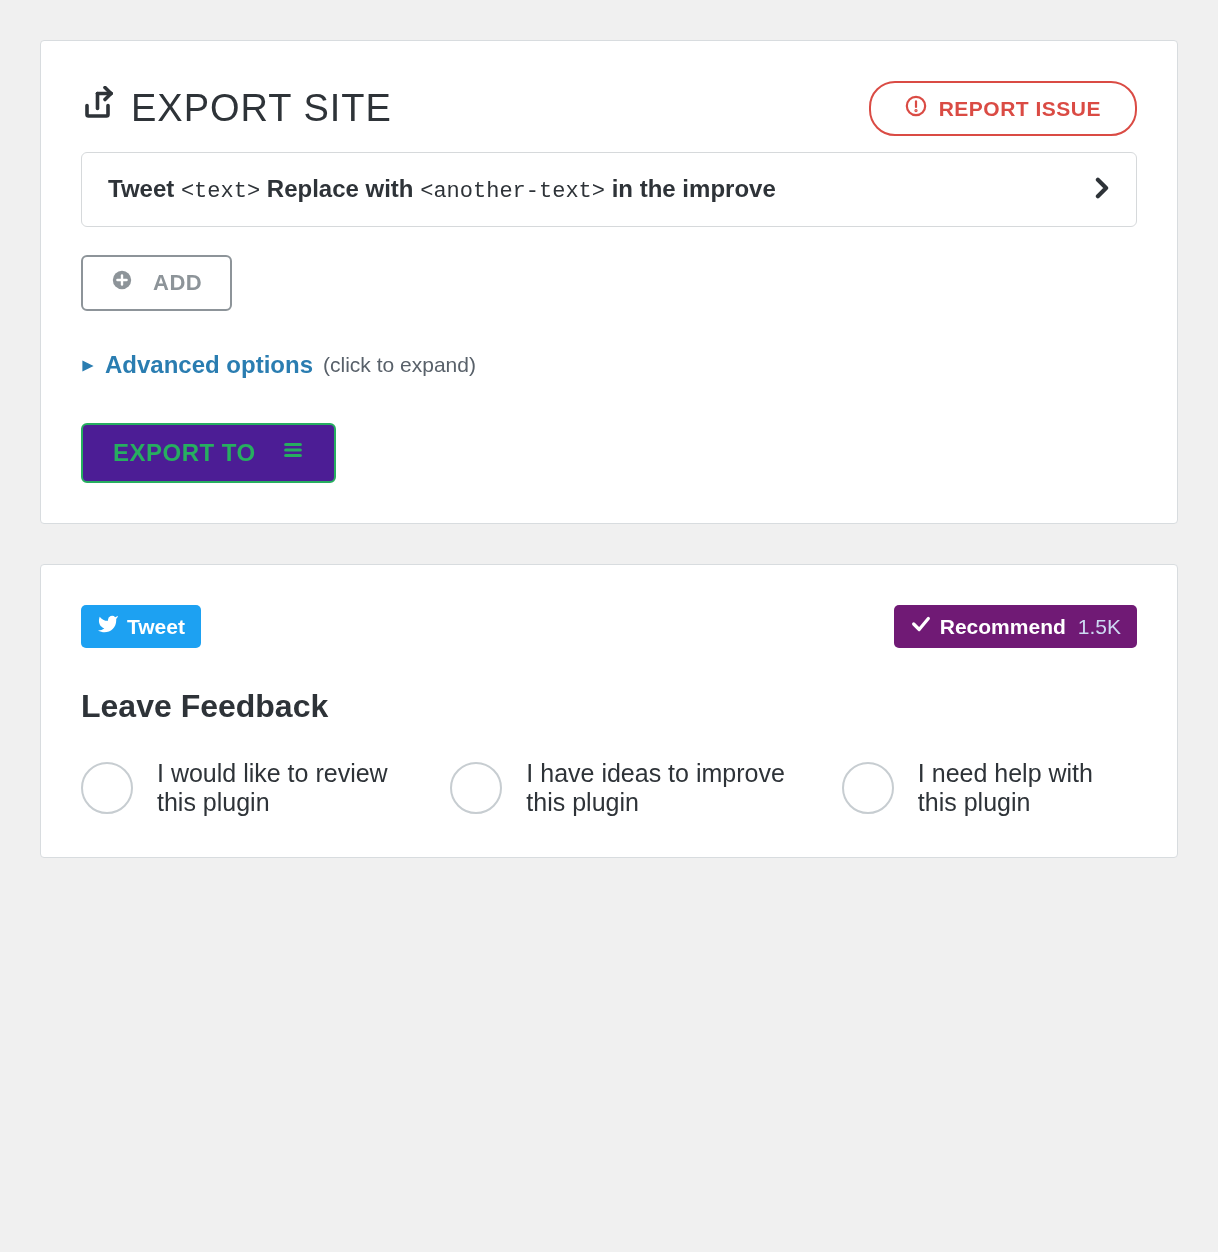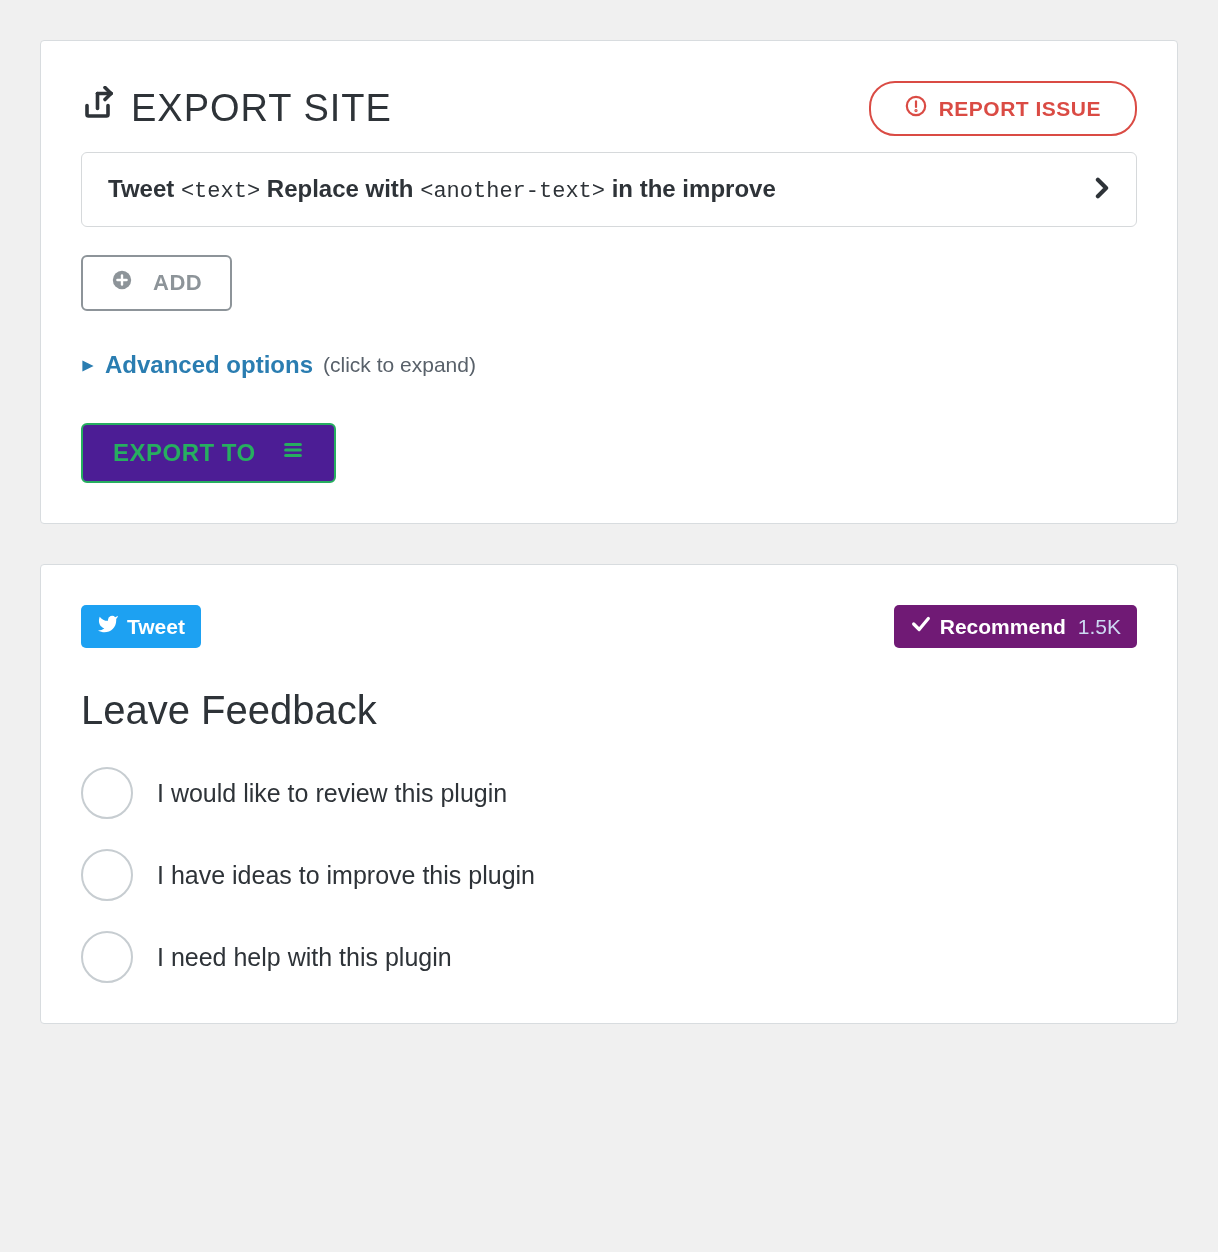--- a/index.html
+++ b/index.html
@@ -133,26 +133,26 @@
       font-weight: 600;
       padding: 8px 16px;
       cursor: pointer;
     }
     .tweet-btn { background: #1da1f2; }
     .tweet-btn svg { width: 22px; height: 22px; fill: #fff; }
     .recommend-btn { background: #701a75; }
     .recommend-btn svg { width: 22px; height: 22px; stroke: #fff; fill: none; }
     .recommend-count { color: #cdd9f2; font-weight: 500; margin-left: 4px; }
     .feedback-title {
-      font-size: 40px;
-      font-weight: 400;
+      font-size: 32px;
+      font-weight: 700;
       color: #2e3338;
       margin-bottom: 34px;
     }
-    .feedback-list { display: flex; flex-direction: column; gap: 30px; }
+    .feedback-list { display: flex; flex-direction: row; gap: 30px; }
     .feedback-item {
       display: flex;
       align-items: center;
       gap: 24px;
       cursor: pointer;
     }
     .radio-circle {
       width: 52px;
       height: 52px;
       border: 2.5px solid #c7cdd1;

